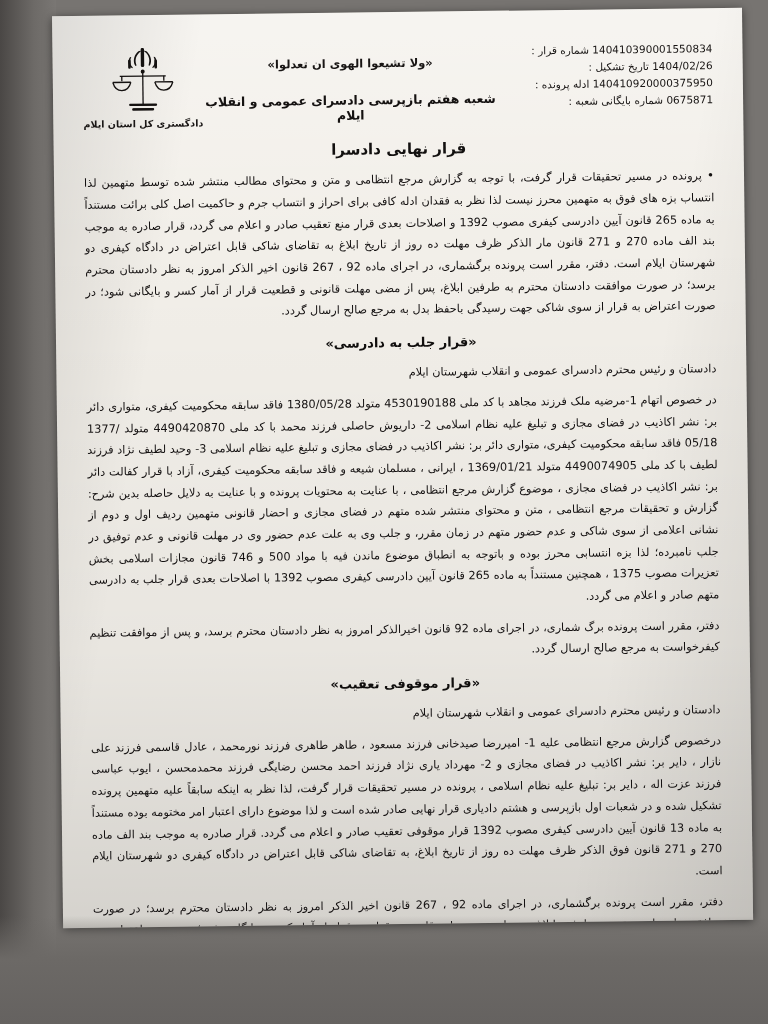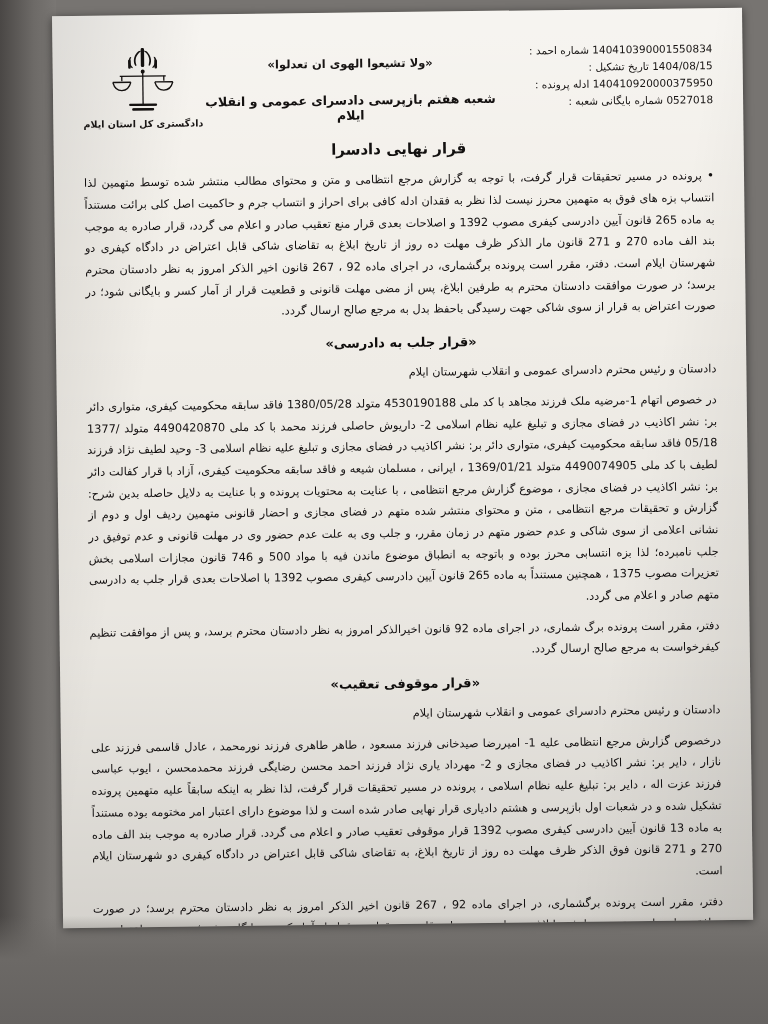--- a/index.html
+++ b/index.html
@@ -189,32 +189,32 @@
         </div>
 
         <div class="header-center">
           <div class="bismillah">«ولا تشیعوا الهوی ان تعدلوا»</div>
           <div class="branch-line">شعبه هفتم بازپرسی دادسرای عمومی و انقلاب ایلام</div>
         </div>
 
         <div class="header-meta">
           <div>
             <span class="meta-num">140410390001550834</span>
-            <span>شماره احمد :</span>
-          </div>
-          <div>
-            <span class="meta-num">1404/08/15</span>
+            <span>شماره قرار :</span>
+          </div>
+          <div>
+            <span class="meta-num">1404/02/26</span>
             <span>تاریخ تشکیل :</span>
           </div>
           <div>
             <span class="meta-num">140410920000375950</span>
             <span>ادله پرونده :</span>
           </div>
           <div>
-            <span class="meta-num">0527018</span>
+            <span class="meta-num">0675871</span>
             <span>شماره بایگانی شعبه :</span>
           </div>
         </div>
       </div>
 
       <div class="doc-title">قرار نهایی دادسرا</div>
 
       <p class="para bullet">پرونده در مسیر تحقیقات قرار گرفت، با توجه به گزارش مرجع انتظامی و متن و محتوای مطالب منتشر شده توسط متهمین لذا انتساب بزه های فوق به متهمین محرز نیست لذا نظر به فقدان ادله کافی برای احراز و انتساب جرم و حاکمیت اصل کلی برائت مستنداً به ماده 265 قانون آیین دادرسی کیفری مصوب 1392 و اصلاحات بعدی قرار منع تعقیب صادر و اعلام می گردد، قرار صادره به موجب بند الف ماده 270 و 271 قانون مار الذکر ظرف مهلت ده روز از تاریخ ابلاغ به تقاضای شاکی قابل اعتراض در دادگاه کیفری دو شهرستان ایلام است. دفتر، مقرر است پرونده برگشماری، در اجرای ماده 92 ، 267 قانون اخیر الذکر امروز به نظر دادستان محترم برسد؛ در صورت موافقت دادستان محترم به طرفین ابلاغ، پس از مضی مهلت قانونی و قطعیت قرار از آمار کسر و بایگانی شود؛ در صورت اعتراض به قرار از سوی شاکی جهت رسیدگی باحفظ بدل به مرجع صالح ارسال گردد.</p>
 
       <div class="section-title">«قرار جلب به دادرسی»</div>

